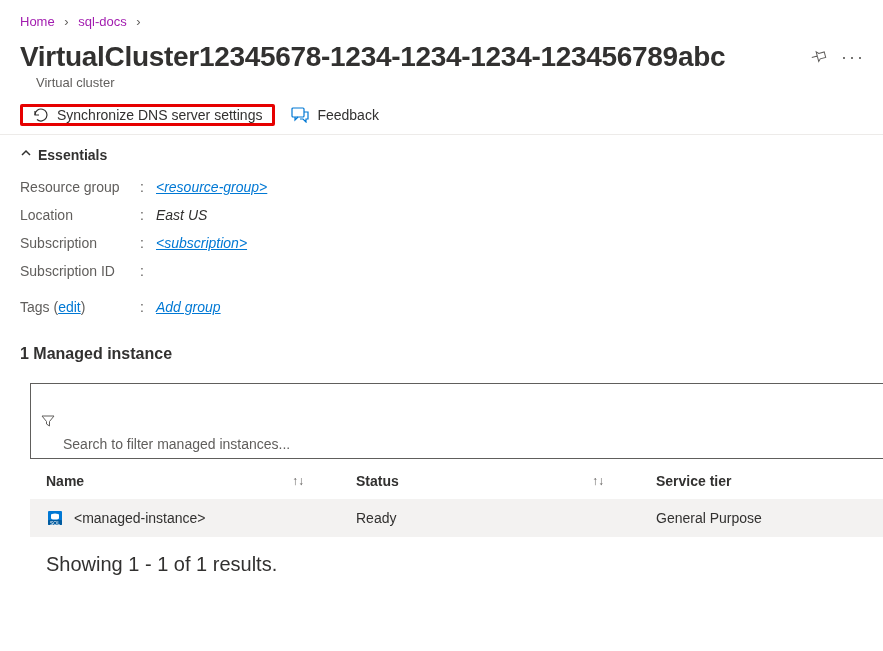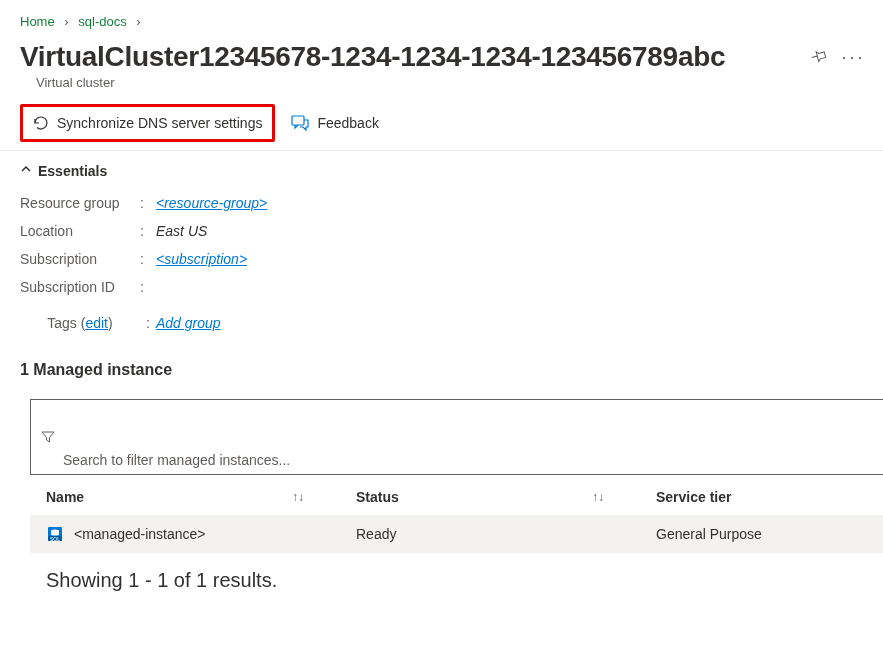--- a/index.html
+++ b/index.html
@@ -14,21 +14,21 @@
       background: #ffffff;
       width: 883px;
       height: 651px;
       overflow: hidden;
     }
     .breadcrumb {
       padding: 14px 20px 6px 20px;
       font-size: 13px;
     }
     .breadcrumb a {
-      color: #15803d;
+      color: #a21caf;
       text-decoration: none;
     }
     .breadcrumb .sep {
       color: #605e5c;
       margin: 0 6px;
     }
     .title-row {
       display: flex;
       align-items: center;
       padding: 6px 20px 0 20px;
@@ -62,21 +62,21 @@
     .toolbar {
       display: flex;
       align-items: center;
       padding: 4px 20px 8px 20px;
       border-bottom: 1px solid #edebe9;
     }
     .toolbar-btn {
       display: flex;
       align-items: center;
       gap: 8px;
-      padding: 8px 10px;
+      padding: 0 10px;
       cursor: pointer;
       font-size: 14px;
       color: #323130;
     }
     .highlight-box {
       border: 3px solid #e60000;
       border-radius: 2px;
     }
     .essentials-header {
       display: flex;
@@ -258,21 +258,21 @@
   </div>
   <div class="kv-row">
     <span class="kv-label">Subscription</span>
     <span class="kv-colon">:</span>
     <span class="kv-value"><a href="#">&lt;subscription&gt;</a></span>
   </div>
   <div class="kv-row">
     <span class="kv-label">Subscription ID</span>
     <span class="kv-colon">:</span>
   </div>
-  <div class="kv-row" style="margin-top:8px;text-align:center;">
+  <div class="kv-row" style="margin-top:8px;">
     <span class="kv-label">
       <span>Tags</span> (<span class="edit-link">edit</span>)
     </span>
     <span class="kv-colon">:</span>
     <span class="kv-value"><a href="#">Add group</a></span>
   </div>
 </div>
 
 <div class="section-header">1 Managed instance</div>
 

